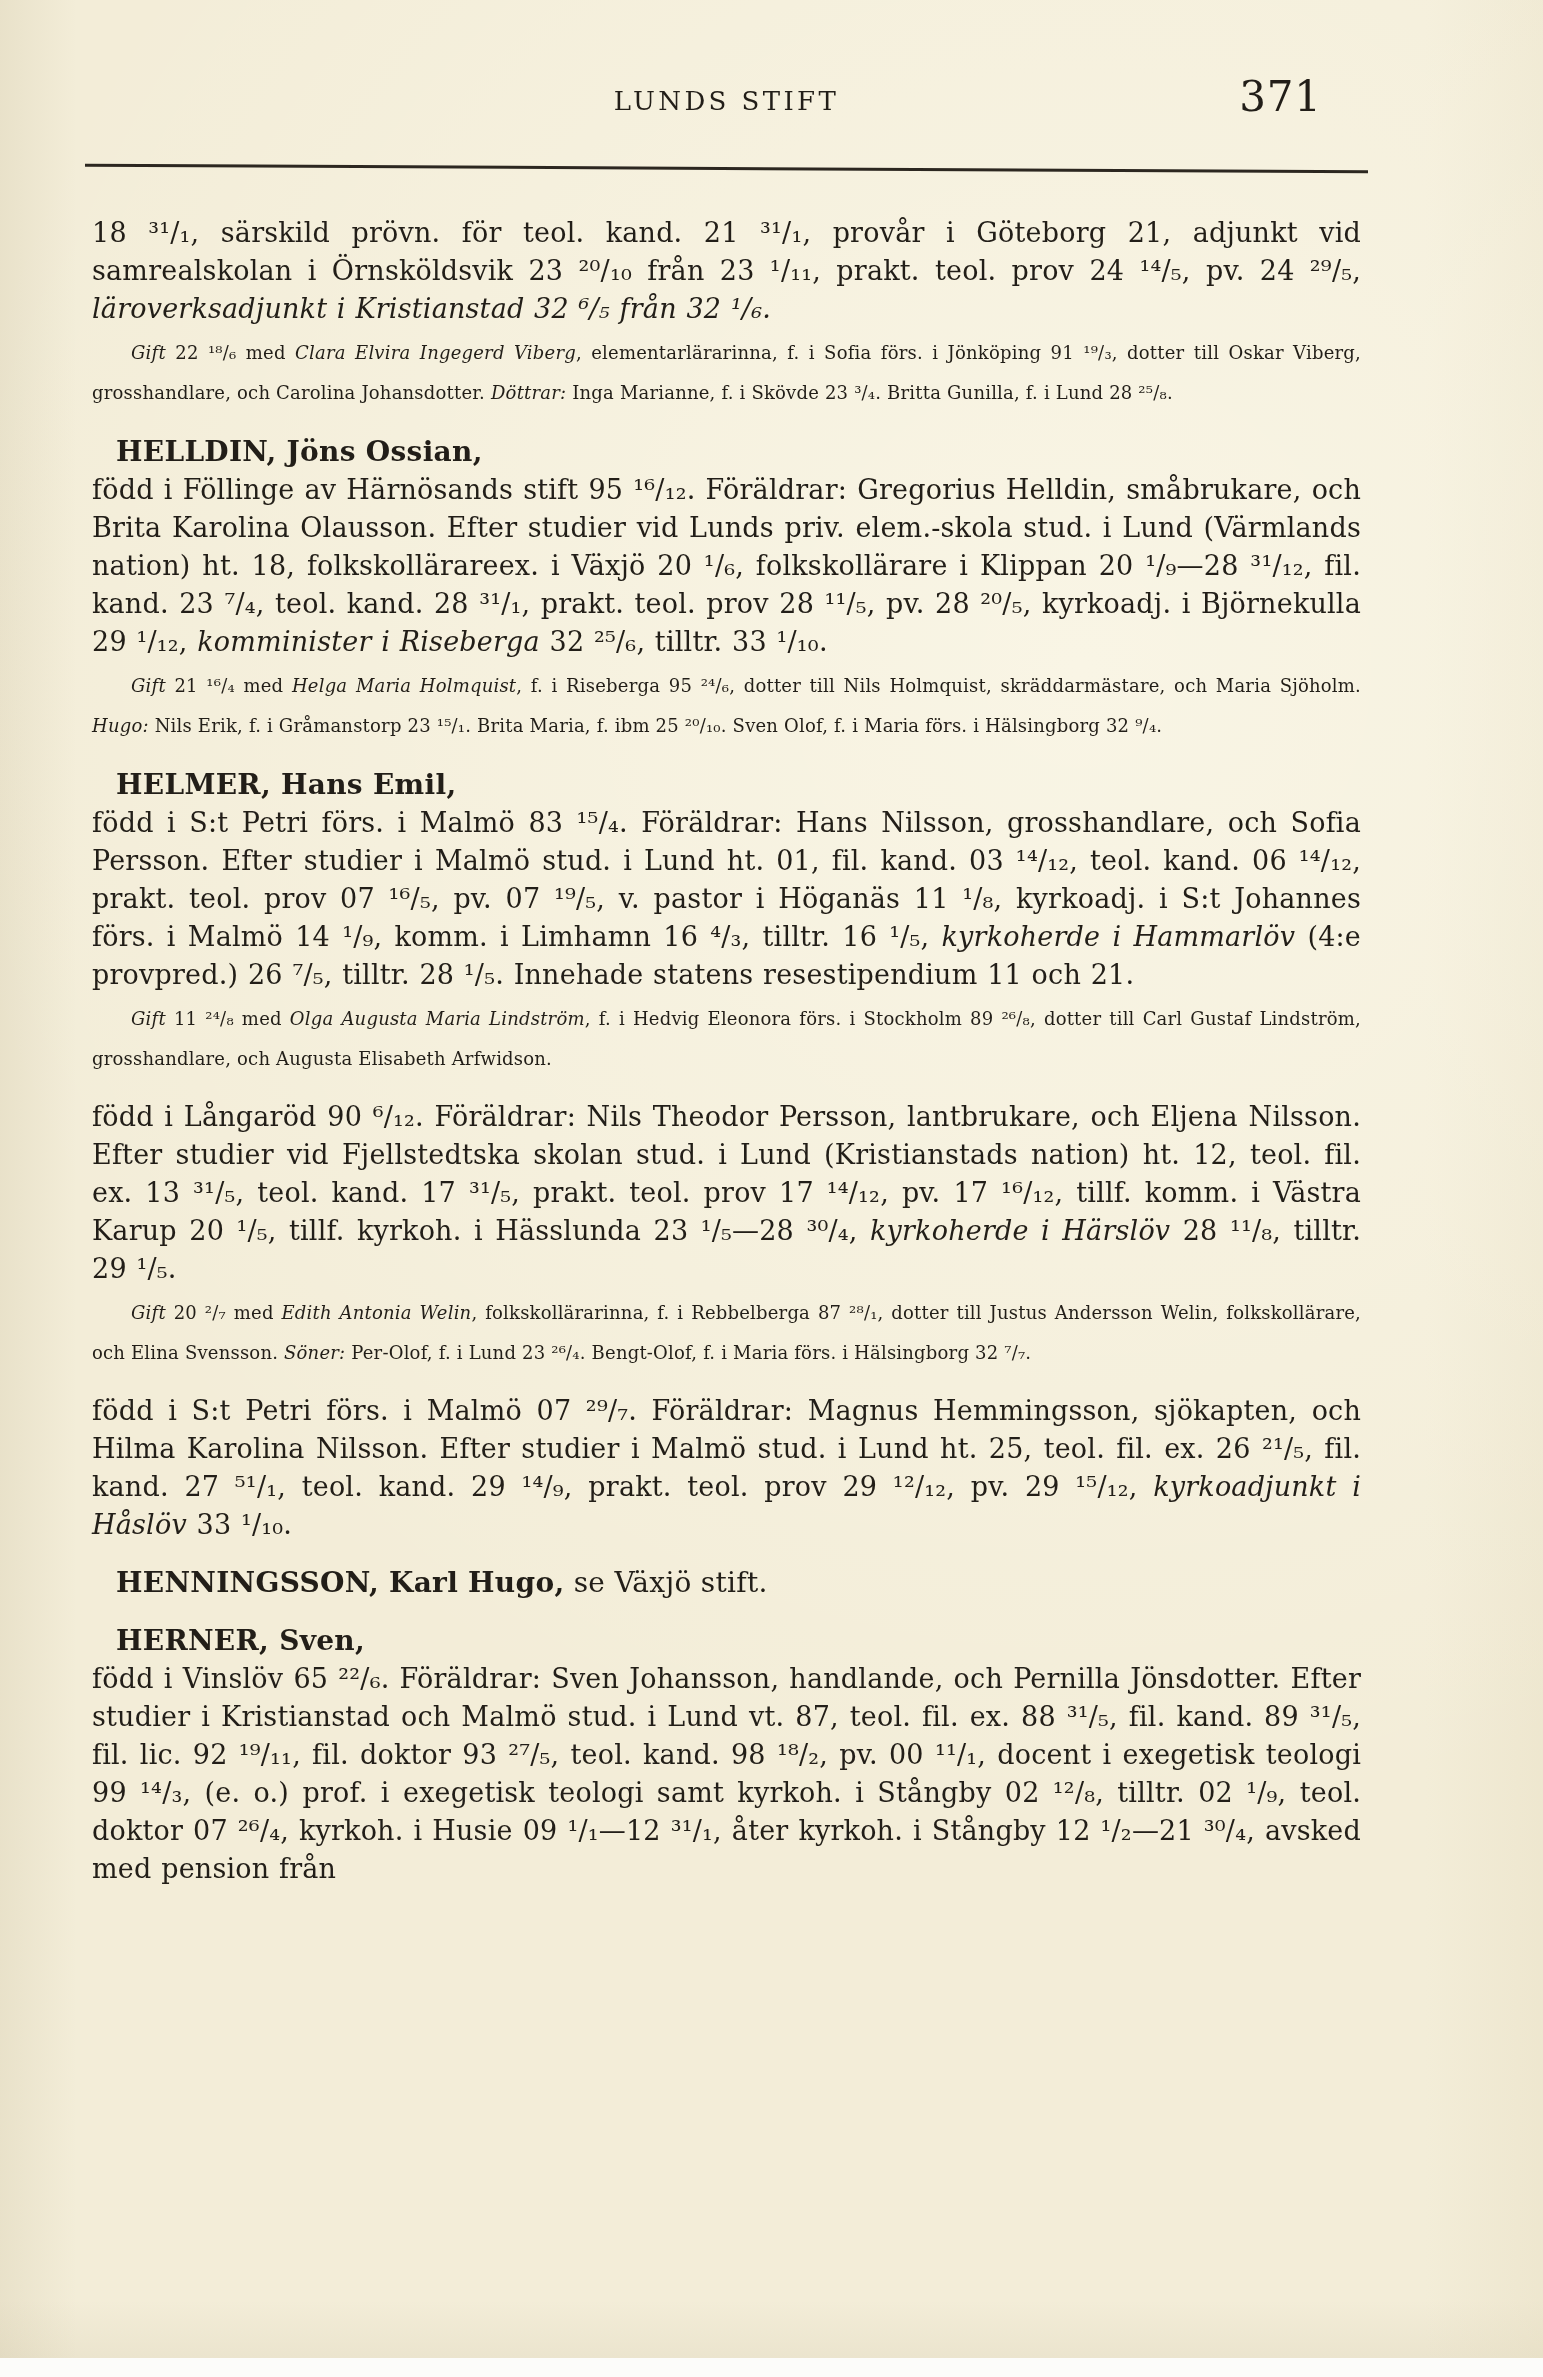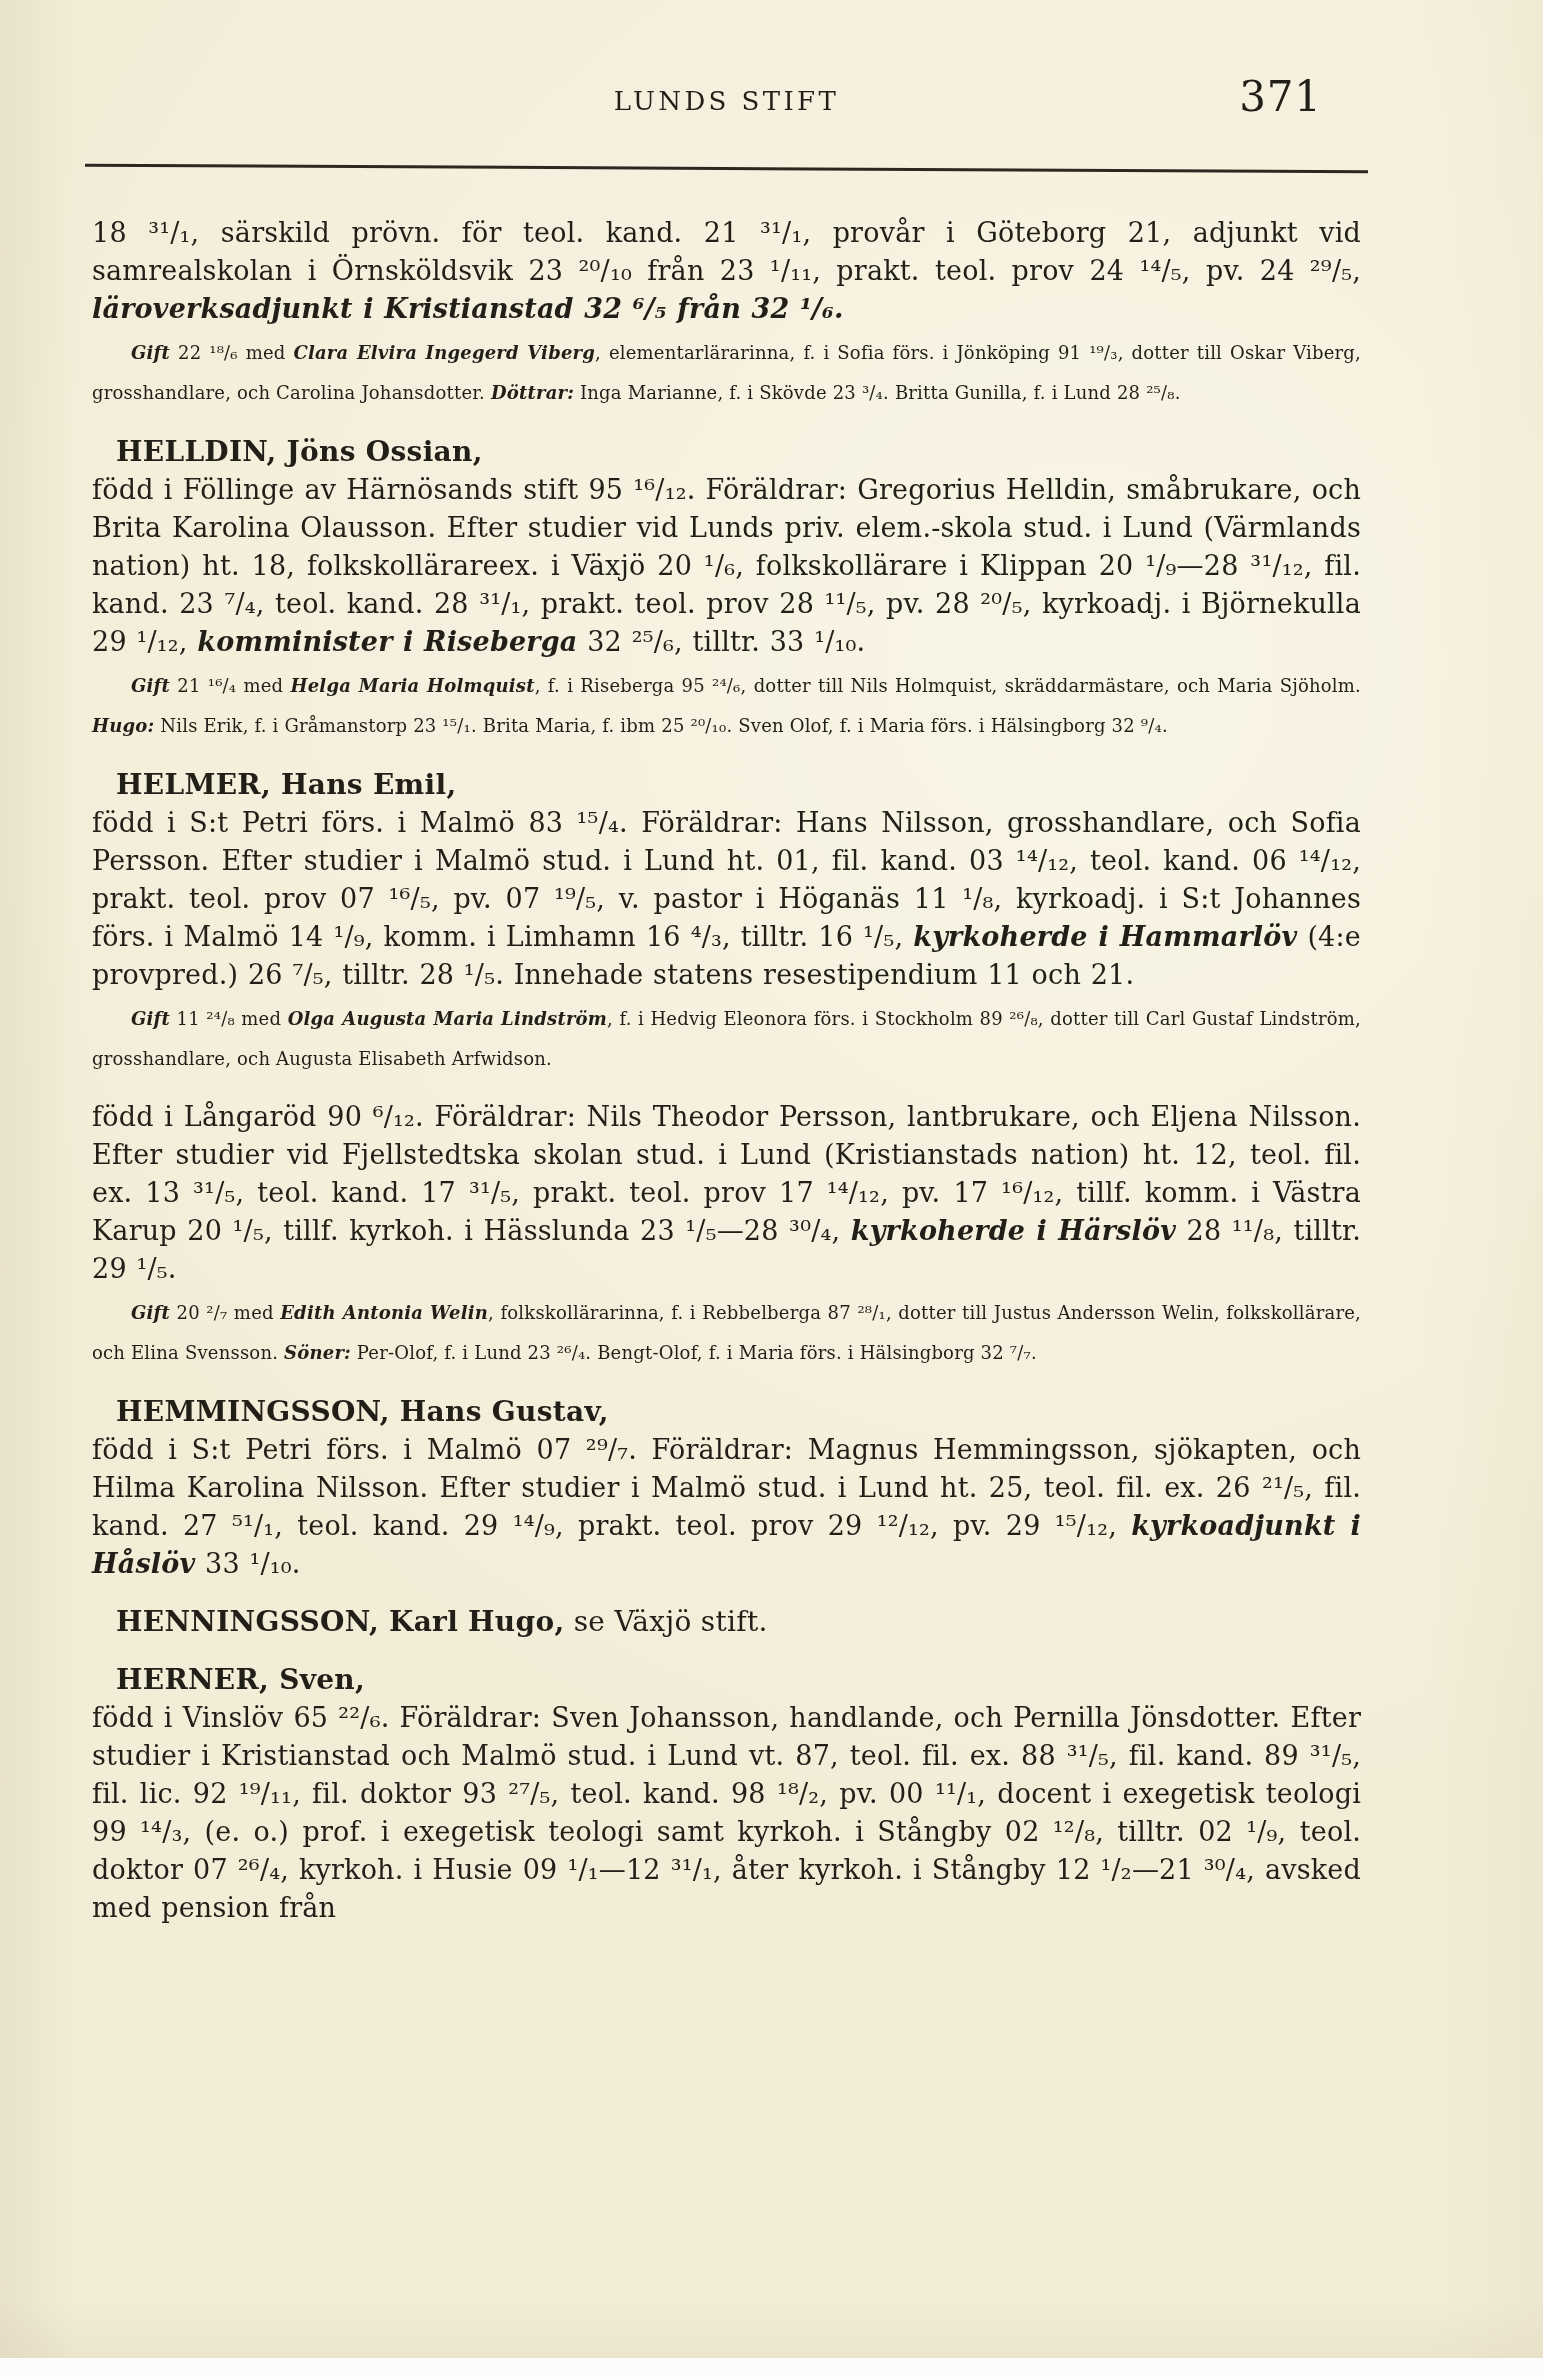--- a/index.html
+++ b/index.html
@@ -54,21 +54,21 @@
   }
   .body-text{
     font-size:27px;line-height:38px;margin:0;
     text-align:justify;letter-spacing:0.2px;
     word-spacing:0.9px;
   }
   .family-note{
     font-size:18px;line-height:40px;margin:5.1px 0 0 0;
     text-align:justify;text-indent:39px;letter-spacing:0.2px;
   }
-  .it{font-style:italic;font-weight:bold;}
+  .it{font-style:italic;}
   .bd{font-weight:bold;}
 </style>
 </head>
 <body>
 
 <div class="paper">
   <div class="content">
 
     <header class="page-header">
       <div class="running-title">LUNDS STIFT</div>
@@ -95,21 +95,20 @@
         <p class="body-text"><span>född i S:t Petri förs. i Malmö 83 ¹⁵/₄. Föräldrar: Hans Nilsson, grosshandlare, och Sofia Persson. Efter studier i Malmö stud. i Lund ht. 01, fil. kand. 03 ¹⁴/₁₂, teol. kand. 06 ¹⁴/₁₂, prakt. teol. prov 07 ¹⁶/₅, pv. 07 ¹⁹/₅, v. pastor i Höganäs 11 ¹/₈, kyrkoadj. i S:t Johannes förs. i Malmö 14 ¹/₉, komm. i Limhamn 16 ⁴/₃, tilltr. 16 ¹/₅, </span><span class="it">kyrkoherde i Hammarlöv</span><span> (4:e provpred.) 26 ⁷/₅, tilltr. 28 ¹/₅. Innehade statens resestipendium 11 och 21.</span></p>
         <p class="family-note"><span class="it">Gift</span><span> 11 ²⁴/₈ med </span><span class="it">Olga Augusta Maria Lindström</span><span>, f. i Hedvig Eleonora förs. i Stockholm 89 ²⁶/₈, dotter till Carl Gustaf Lindström, grosshandlare, och Augusta Elisabeth Arfwidson.</span></p>
       </section>
 
       <section class="entry">
         <p class="body-text"><span>född i Långaröd 90 ⁶/₁₂. Föräldrar: Nils Theodor Persson, lantbrukare, och Eljena Nilsson. Efter studier vid Fjellstedtska skolan stud. i Lund (Kristianstads nation) ht. 12, teol. fil. ex. 13 ³¹/₅, teol. kand. 17 ³¹/₅, prakt. teol. prov 17 ¹⁴/₁₂, pv. 17 ¹⁶/₁₂, tillf. komm. i Västra Karup 20 ¹/₅, tillf. kyrkoh. i Hässlunda 23 ¹/₅—28 ³⁰/₄, </span><span class="it">kyrkoherde i Härslöv</span><span> 28 ¹¹/₈, tilltr. 29 ¹/₅.</span></p>
         <p class="family-note"><span class="it">Gift</span><span> 20 ²/₇ med </span><span class="it">Edith Antonia Welin</span><span>, folkskollärarinna, f. i Rebbelberga 87 ²⁸/₁, dotter till Justus Andersson Welin, folkskollärare, och Elina Svensson. </span><span class="it">Söner:</span><span> Per-Olof, f. i Lund 23 ²⁶/₄. Bengt-Olof, f. i Maria förs. i Hälsingborg 32 ⁷/₇.</span></p>
       </section>
 
       <section class="entry">
-        <h3 class="entry-heading"><span class="bd">HEMMINGSSON, Hans Gustav,</span></h3>
         <p class="body-text"><span>född i S:t Petri förs. i Malmö 07 ²⁹/₇. Föräldrar: Magnus Hemmingsson, sjökapten, och Hilma Karolina Nilsson. Efter studier i Malmö stud. i Lund ht. 25, teol. fil. ex. 26 ²¹/₅, fil. kand. 27 ⁵¹/₁, teol. kand. 29 ¹⁴/₉, prakt. teol. prov 29 ¹²/₁₂, pv. 29 ¹⁵/₁₂, </span><span class="it">kyrkoadjunkt i Håslöv</span><span> 33 ¹/₁₀.</span></p>
       </section>
 
       <section class="entry">
         <h3 class="entry-heading"><span class="bd">HENNINGSSON, Karl Hugo,</span><span> se Växjö stift.</span></h3>
       </section>
 
       <section class="entry">
         <h3 class="entry-heading"><span class="bd">HERNER, Sven,</span></h3>
         <p class="body-text"><span>född i Vinslöv 65 ²²/₆. Föräldrar: Sven Johansson, handlande, och Pernilla Jönsdotter. Efter studier i Kristianstad och Malmö stud. i Lund vt. 87, teol. fil. ex. 88 ³¹/₅, fil. kand. 89 ³¹/₅, fil. lic. 92 ¹⁹/₁₁, fil. doktor 93 ²⁷/₅, teol. kand. 98 ¹⁸/₂, pv. 00 ¹¹/₁, docent i exegetisk teologi 99 ¹⁴/₃, (e. o.) prof. i exegetisk teologi samt kyrkoh. i Stångby 02 ¹²/₈, tilltr. 02 ¹/₉, teol. doktor 07 ²⁶/₄, kyrkoh. i Husie 09 ¹/₁—12 ³¹/₁, åter kyrkoh. i Stångby 12 ¹/₂—21 ³⁰/₄, avsked med pension från</span></p>

